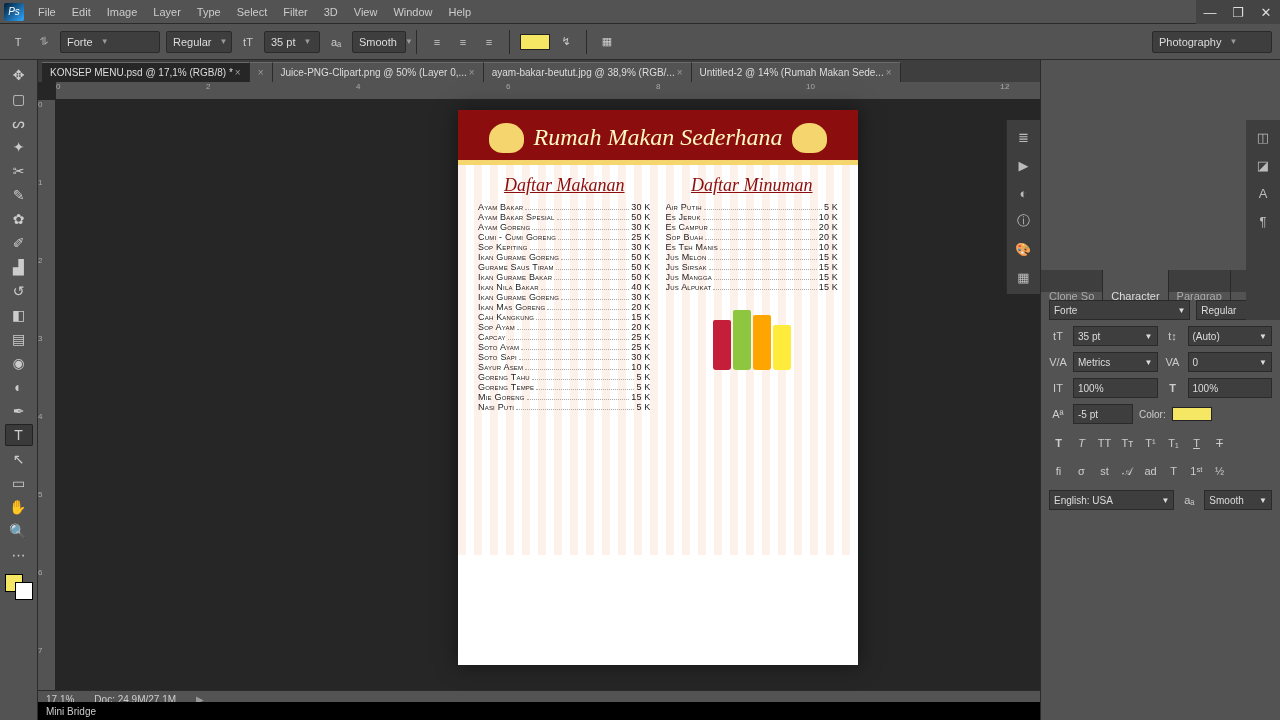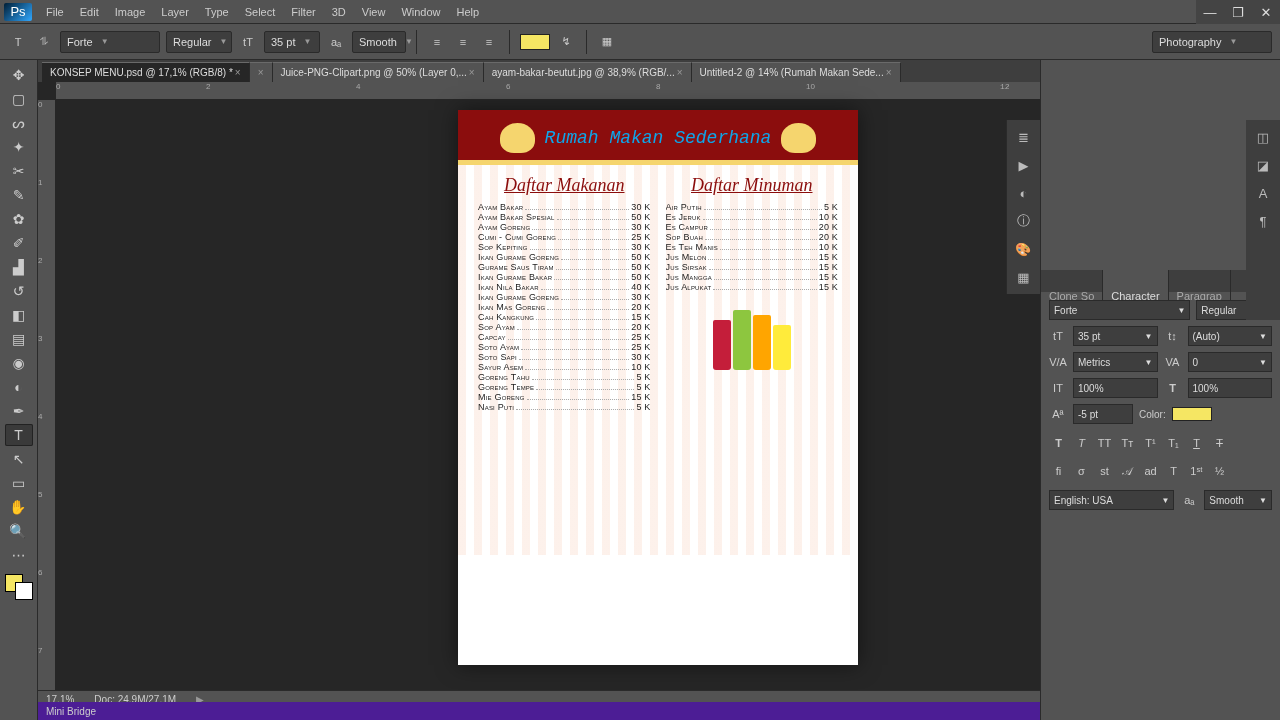--- a/index.html
+++ b/index.html
@@ -1,18 +1,18 @@
 <!DOCTYPE html>
 <html><head>
 <meta charset="utf-8">
 <style>
 * { margin:0; padding:0; box-sizing:border-box; font-family: Tahoma, Arial, sans-serif; }
 body { background:#535353; color:#ccc; font-size:11px; width:1280px; height:720px; overflow:hidden; position:relative; }
 .menubar { background:#535353; height:24px; display:flex; align-items:center; padding:0 4px; border-bottom:1px solid #2a2a2a;}
-.menubar .logo { width:28px; height:18px; background:linear-gradient(135deg,#001e36,#31a8ff); border-radius:2px; margin-right:6px; display:flex; align-items:center; justify-content:center; font-size:13px; color:#fff;}
+.menubar .logo { width:20px; height:18px; background:linear-gradient(135deg,#001e36,#31a8ff); border-radius:2px; margin-right:6px; display:flex; align-items:center; justify-content:center; font-size:10px; color:#fff;font-style:italic;}
 .menubar .mitem { padding:4px 8px; cursor:default; }
 .winbtns { position:absolute; right:0; top:0; display:flex; height:24px; background:#444;}
 .winbtns div { width:28px; display:flex; align-items:center; justify-content:center; color:#ddd; font-size:13px;}
 .optbar { height:36px; background:#535353; border-bottom:1px solid #2a2a2a; display:flex; align-items:center; padding:0 8px; gap:6px;}
 .optbar .sel { background:#3e3e3e; border:1px solid #2a2a2a; height:22px; display:flex; align-items:center; padding:0 6px; gap:4px; color:#ddd; border-radius:2px;}
 .optbar .sel .chev { font-size:8px; color:#999; margin-left:4px;}
 .optbar .icon { width:20px; height:20px; display:flex; align-items:center; justify-content:center; color:#ccc;}
 .optbar .sep { width:1px; height:24px; background:#2a2a2a; margin:0 4px;}
 .optbar .swatch { width:30px; height:16px; border:1px solid #222;}
 .workspace-sel { margin-left:auto; }
@@ -26,21 +26,21 @@
 .tabstrip { height:22px; background:#3e3e3e; display:flex; align-items:flex-end; padding-left:4px;}
 .tab { background:#535353; color:#ddd; padding:4px 8px; border-top:1px solid #6a6a6a; border-right:1px solid #2a2a2a; display:flex; gap:2px; align-items:center; font-size:10px; max-width:230px;}
 .tab.active { background:#262626;}
 .tab .close { font-size:10px; color:#999;}
 .ruler-h { height:18px; background:#535353; border-bottom:1px solid #262626; margin-left:18px; position:relative; overflow:hidden;}
 .ruler-v { width:18px; background:#535353; border-right:1px solid #262626; position:absolute; left:0; top:40px; bottom:30px;}
 .ruler-h .tick, .ruler-v .tick { position:absolute; font-size:8px; color:#aaa;}
 .doc { position:absolute; left:420px; top:50px; width:400px; height:555px; background:#fff; box-shadow:0 0 20px rgba(0,0,0,0.5);}
 .doc-head { height:55px; background:#8b0d0d; display:flex; align-items:center; justify-content:center; position:relative;}
 .doc-head::after { content:""; position:absolute; bottom:0; left:0; right:0; height:5px; background:#f5d56e;}
-.doc-title { font-family: Liberation Mono, monospace; font-size:18px; color:#0ea5e9; font-style:italic;}
+.doc-title { font-family: Liberation Serif, serif; font-size:24px; color:#fef9c3; font-style:italic;}
 .doc-ornament { width:35px; height:30px; background:#f5d56e; border-radius:50% 50% 40% 40%; margin:0 10px;}
 .doc-body { height:390px; padding:10px 20px; display:flex; gap:15px; background:repeating-linear-gradient(90deg, rgba(240,160,120,0.15) 0 8px, #fff 8px 16px);}
 .col { flex:1;}
 .col-title { color:#8b0d0d; font-family:'Brush Script MT',cursive; font-style:italic; font-size:18px; text-align:center; text-decoration:underline; margin-bottom:6px;}
 .menu-line { font-size:9px; color:#222; font-variant:small-caps; letter-spacing:0.2px; white-space:nowrap; overflow:hidden; display:flex;}
 .menu-line .nm { flex-shrink:0;}
 .menu-line .dots { flex:1; border-bottom:1px dotted #aaa; margin:0 2px 2px;}
 .menu-line .pr { flex-shrink:0;}
 .col2 { width:140px;}
 .juice-img { height:70px; margin-top:8px; display:flex; align-items:flex-end; justify-content:center; gap:2px;}
@@ -48,21 +48,21 @@
 .doc-foot { height:110px; position:relative; background:linear-gradient(180deg,transparent 30%, #8b0d0d 30%);}
 .food-plate { width:170px; height:120px; position:absolute; left:10px; bottom:40px;}
 .food-plate .meat { width:120px; height:80px; background:radial-gradient(circle,#6b3510,#3a1a08); border-radius:50%; position:absolute; bottom:10px; left:30px;}
 .food-plate .lettuce { width:150px; height:60px; background:radial-gradient(circle,#8dc63f,#4a7a1a); border-radius:50%; position:absolute; bottom:30px; left:10px;}
 .food-plate .sauce { width:50px; height:35px; background:radial-gradient(circle,#3a1a08,#000); border-radius:50%; position:absolute; bottom:5px; left:0;}
 .terima { position:absolute; left:30px; bottom:8px; background:#fff; border-radius:50%/40%; width:140px; height:55px; display:flex; align-items:center; justify-content:center; border:3px solid #fff;}
 .terima span { color:#c41e3a; font-family:'Brush Script MT',cursive; font-size:22px; font-style:italic; text-align:center; line-height:0.9;}
 .hp { position:absolute; right:20px; bottom:8px; color:#fff; font-family:'Brush Script MT',cursive; font-style:italic; font-size:18px;}
 .phone-icon { position:absolute; right:75px; bottom:35px; width:22px; height:22px; background:#fff; border-radius:4px; display:flex; align-items:center; justify-content:center; font-size:14px; color:#333;}
 .statusbar { position:absolute; bottom:12px; left:0; right:0; height:18px; background:#535353; border-top:1px solid #2a2a2a; display:flex; align-items:center; padding:0 8px; font-size:10px; gap:20px;}
-.bottombar { position:absolute; bottom:0; left:0; right:0; height:18px; background:#4c1d95; display:flex; align-items:center; padding:0 8px; font-size:10px;}
+.bottombar { position:absolute; bottom:0; left:0; right:0; height:18px; background:#000000; display:flex; align-items:center; padding:0 8px; font-size:10px;}
 .rpanel { width:240px; background:#535353; border-left:1px solid #2a2a2a; display:flex; flex-direction:column; padding-top:210px;}
 .riconcol { width:34px; position:absolute; right:240px; top:60px; background:#3e3e3e; display:flex; flex-direction:column; align-items:center; gap:10px; padding:8px 0; border-left:1px solid #2a2a2a;}
 .riconcol2 { width:34px; position:absolute; right:0; top:60px; background:#3e3e3e; display:flex; flex-direction:column; align-items:center; gap:10px; padding:8px 0; height:200px;}
 .ricon { width:20px; height:18px; color:#bbb; display:flex; align-items:center; justify-content:center; font-size:13px;}
 .panel-tabs { display:flex; background:#3e3e3e; height:22px;}
 .ptab { padding:20px 8px; font-size:11px; color:#aaa; border-right:1px solid #2a2a2a;}
 .ptab.active { background:#535353; color:#ddd;}
 .panel-body { padding:8px; display:flex; flex-direction:column; gap:6px;}
 .prow { display:flex; gap:6px; align-items:center;}
 .pfield { background:#3e3e3e; border:1px solid #2a2a2a; height:20px; padding:0 4px; color:#ddd; font-size:10px; display:flex; align-items:center; flex:1;}

